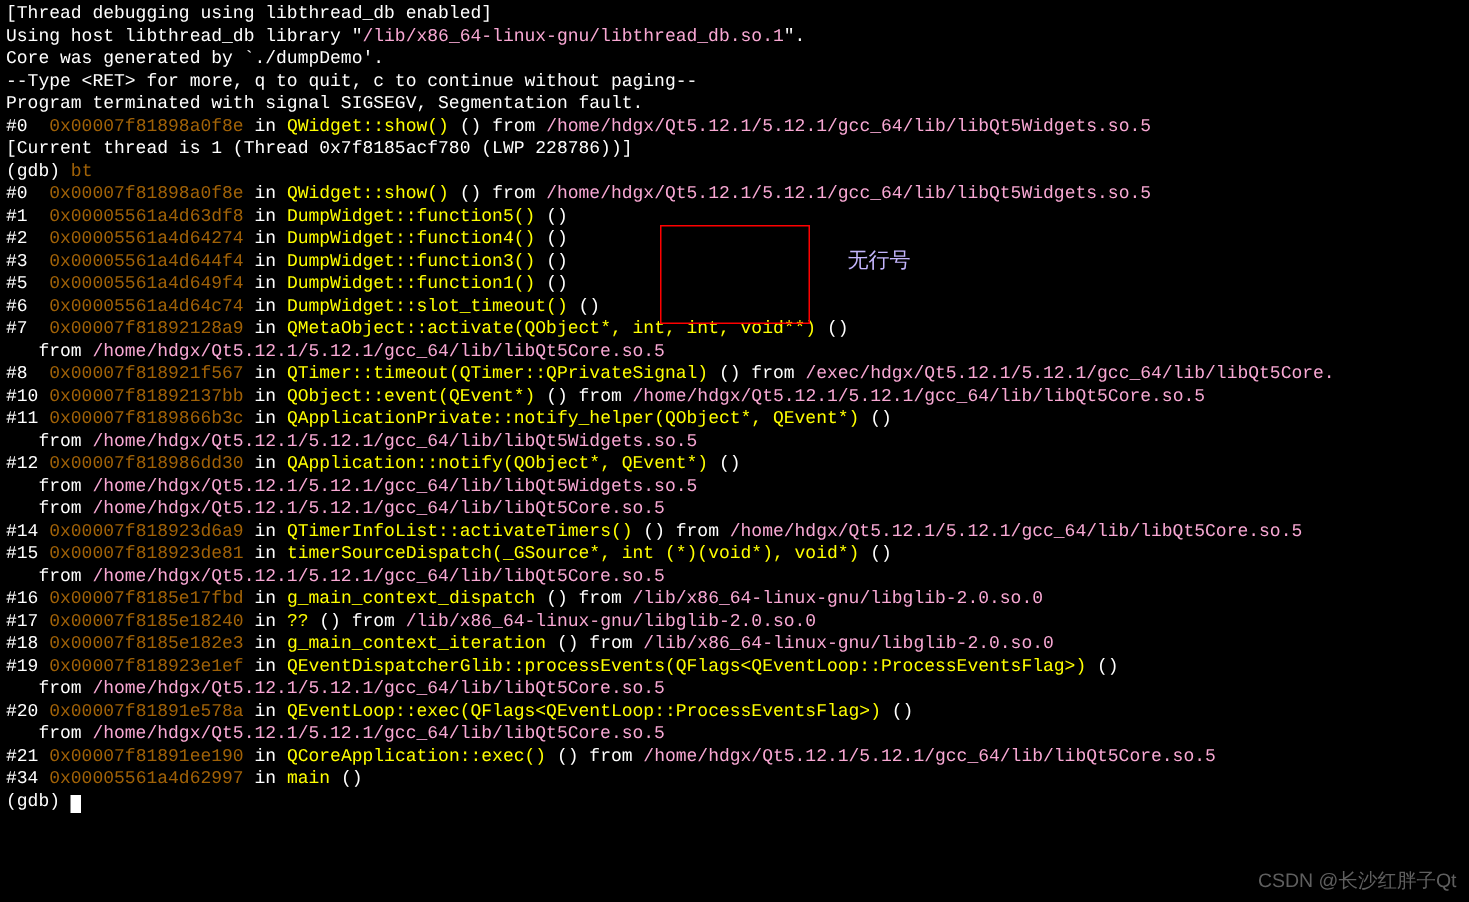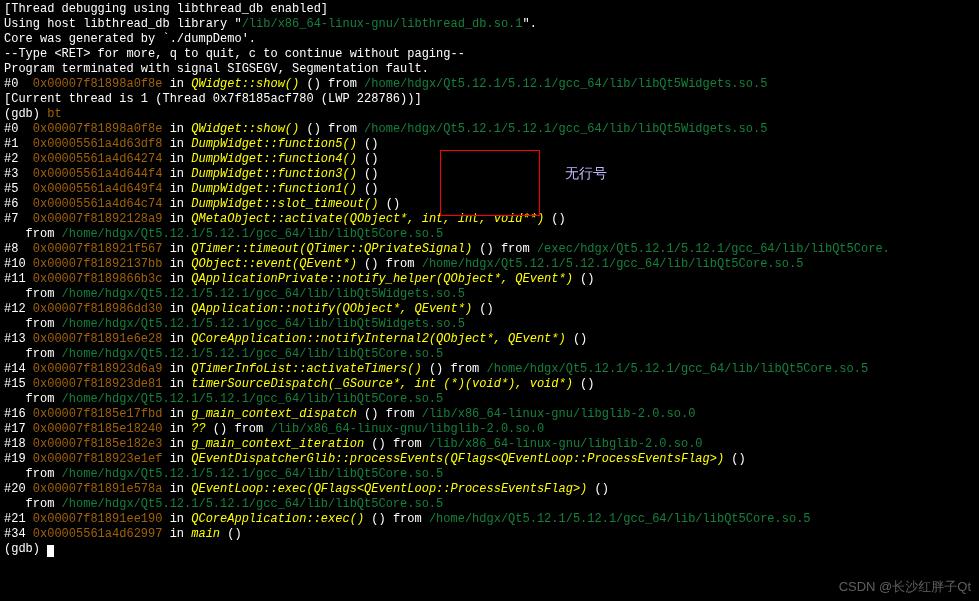--- a/index.html
+++ b/index.html
@@ -11,22 +11,22 @@
   line-height: 1.25;
   width: 979px;
   height: 601px;
   overflow: hidden;
   padding: 2px 4px;
   position: relative;
 }
 .line { white-space: pre; }
 .white { color: #ffffff; }
 .cyan { color: #a16207; }
-.yellow { color: #ffff00; font-style: italic; }
-.green { color: #15803d; }
+.yellow { color: #ffff00; }
+.green { color: #f9a8d4; }
 .annotation-box {
   position: absolute;
   border: 1px solid #ff0000;
   left: 440px;
   top: 150px;
   width: 100px;
   height: 66px;
   pointer-events: none;
 }
 .annotation-text {
@@ -75,21 +75,20 @@
     <div class="line"><span class="white">#5  </span><span class="cyan">0x00005561a4d649f4</span><span class="white"> in </span><span class="yellow">DumpWidget::function1()</span><span class="white"> ()</span></div>
     <div class="line"><span class="white">#6  </span><span class="cyan">0x00005561a4d64c74</span><span class="white"> in </span><span class="yellow">DumpWidget::slot_timeout()</span><span class="white"> ()</span></div>
     <div class="line"><span class="white">#7  </span><span class="cyan">0x00007f81892128a9</span><span class="white"> in </span><span class="yellow">QMetaObject::activate(QObject*, int, int, void**)</span><span class="white"> ()</span></div>
     <div class="line"><span class="white">   from </span><span class="green">/home/hdgx/Qt5.12.1/5.12.1/gcc_64/lib/libQt5Core.so.5</span></div>
     <div class="line"><span class="white">#8  </span><span class="cyan">0x00007f818921f567</span><span class="white"> in </span><span class="yellow">QTimer::timeout(QTimer::QPrivateSignal)</span><span class="white"> () from </span><span class="green">/exec/hdgx/Qt5.12.1/5.12.1/gcc_64/lib/libQt5Core.</span></div>
     <div class="line"><span class="white">#10 </span><span class="cyan">0x00007f81892137bb</span><span class="white"> in </span><span class="yellow">QObject::event(QEvent*)</span><span class="white"> () from </span><span class="green">/home/hdgx/Qt5.12.1/5.12.1/gcc_64/lib/libQt5Core.so.5</span></div>
     <div class="line"><span class="white">#11 </span><span class="cyan">0x00007f8189866b3c</span><span class="white"> in </span><span class="yellow">QApplicationPrivate::notify_helper(QObject*, QEvent*)</span><span class="white"> ()</span></div>
     <div class="line"><span class="white">   from </span><span class="green">/home/hdgx/Qt5.12.1/5.12.1/gcc_64/lib/libQt5Widgets.so.5</span></div>
     <div class="line"><span class="white">#12 </span><span class="cyan">0x00007f818986dd30</span><span class="white"> in </span><span class="yellow">QApplication::notify(QObject*, QEvent*)</span><span class="white"> ()</span></div>
     <div class="line"><span class="white">   from </span><span class="green">/home/hdgx/Qt5.12.1/5.12.1/gcc_64/lib/libQt5Widgets.so.5</span></div>
-    <div class="line"><span class="white">#13 </span><span class="cyan">0x00007f81891e6e28</span><span class="white"> in </span><span class="yellow">QCoreApplication::notifyInternal2(QObject*, QEvent*)</span><span class="white"> ()</span></div>
     <div class="line"><span class="white">   from </span><span class="green">/home/hdgx/Qt5.12.1/5.12.1/gcc_64/lib/libQt5Core.so.5</span></div>
     <div class="line"><span class="white">#14 </span><span class="cyan">0x00007f818923d6a9</span><span class="white"> in </span><span class="yellow">QTimerInfoList::activateTimers()</span><span class="white"> () from </span><span class="green">/home/hdgx/Qt5.12.1/5.12.1/gcc_64/lib/libQt5Core.so.5</span></div>
     <div class="line"><span class="white">#15 </span><span class="cyan">0x00007f818923de81</span><span class="white"> in </span><span class="yellow">timerSourceDispatch(_GSource*, int (*)(void*), void*)</span><span class="white"> ()</span></div>
     <div class="line"><span class="white">   from </span><span class="green">/home/hdgx/Qt5.12.1/5.12.1/gcc_64/lib/libQt5Core.so.5</span></div>
     <div class="line"><span class="white">#16 </span><span class="cyan">0x00007f8185e17fbd</span><span class="white"> in </span><span class="yellow">g_main_context_dispatch</span><span class="white"> () from </span><span class="green">/lib/x86_64-linux-gnu/libglib-2.0.so.0</span></div>
     <div class="line"><span class="white">#17 </span><span class="cyan">0x00007f8185e18240</span><span class="white"> in </span><span class="yellow">??</span><span class="white"> () from </span><span class="green">/lib/x86_64-linux-gnu/libglib-2.0.so.0</span></div>
     <div class="line"><span class="white">#18 </span><span class="cyan">0x00007f8185e182e3</span><span class="white"> in </span><span class="yellow">g_main_context_iteration</span><span class="white"> () from </span><span class="green">/lib/x86_64-linux-gnu/libglib-2.0.so.0</span></div>
     <div class="line"><span class="white">#19 </span><span class="cyan">0x00007f818923e1ef</span><span class="white"> in </span><span class="yellow">QEventDispatcherGlib::processEvents(QFlags&lt;QEventLoop::ProcessEventsFlag&gt;)</span><span class="white"> ()</span></div>
     <div class="line"><span class="white">   from </span><span class="green">/home/hdgx/Qt5.12.1/5.12.1/gcc_64/lib/libQt5Core.so.5</span></div>
     <div class="line"><span class="white">#20 </span><span class="cyan">0x00007f81891e578a</span><span class="white"> in </span><span class="yellow">QEventLoop::exec(QFlags&lt;QEventLoop::ProcessEventsFlag&gt;)</span><span class="white"> ()</span></div>

